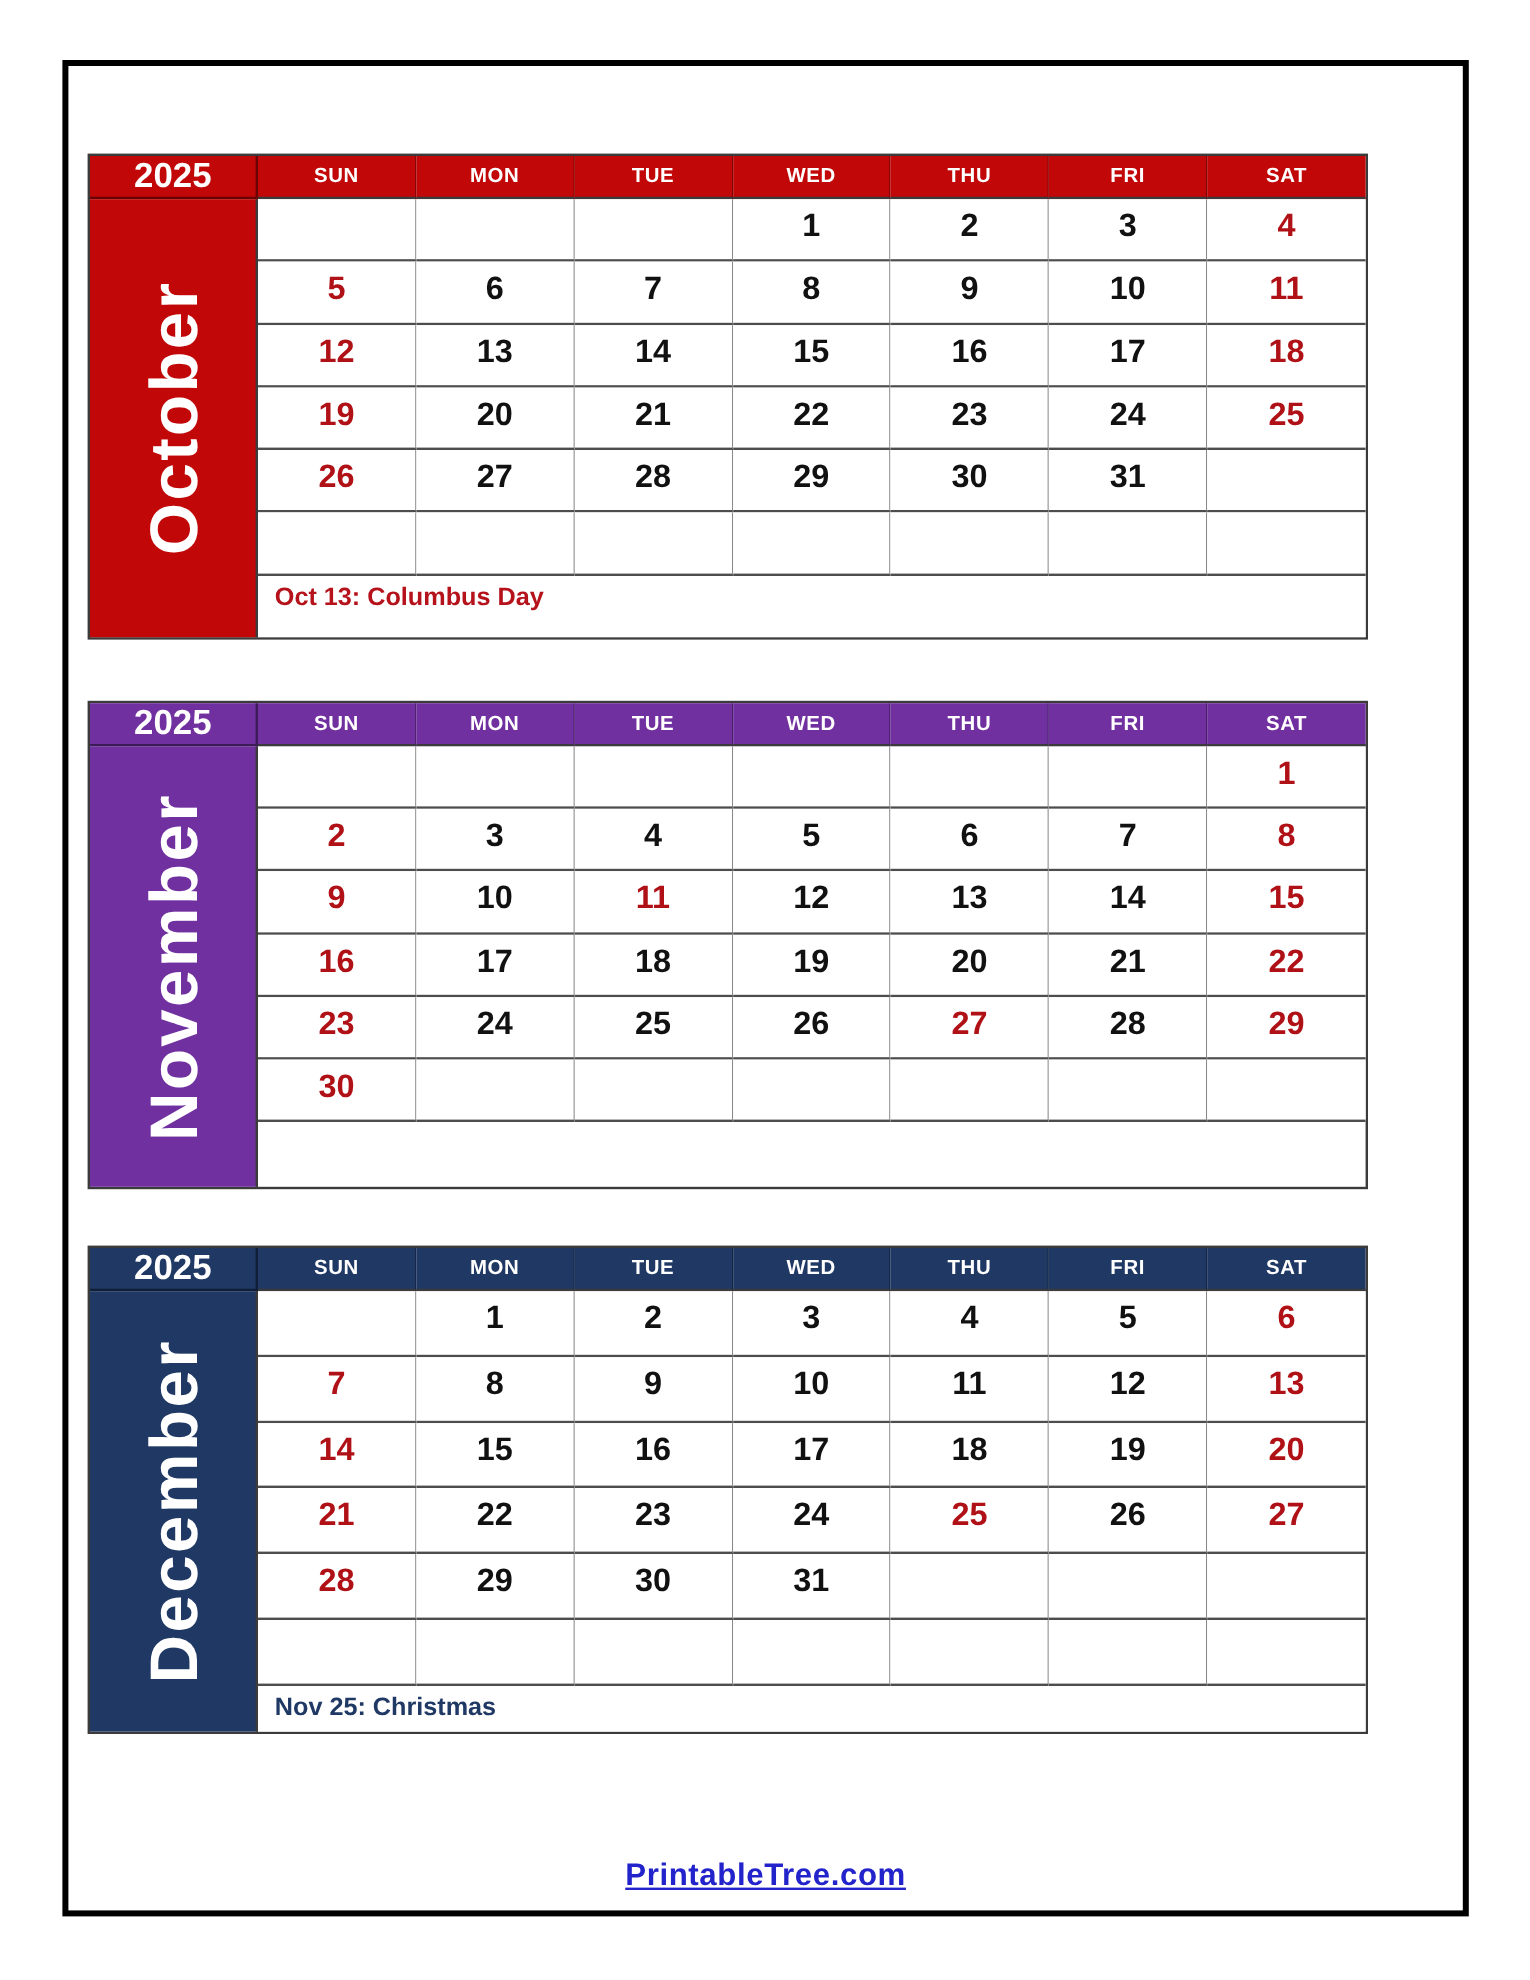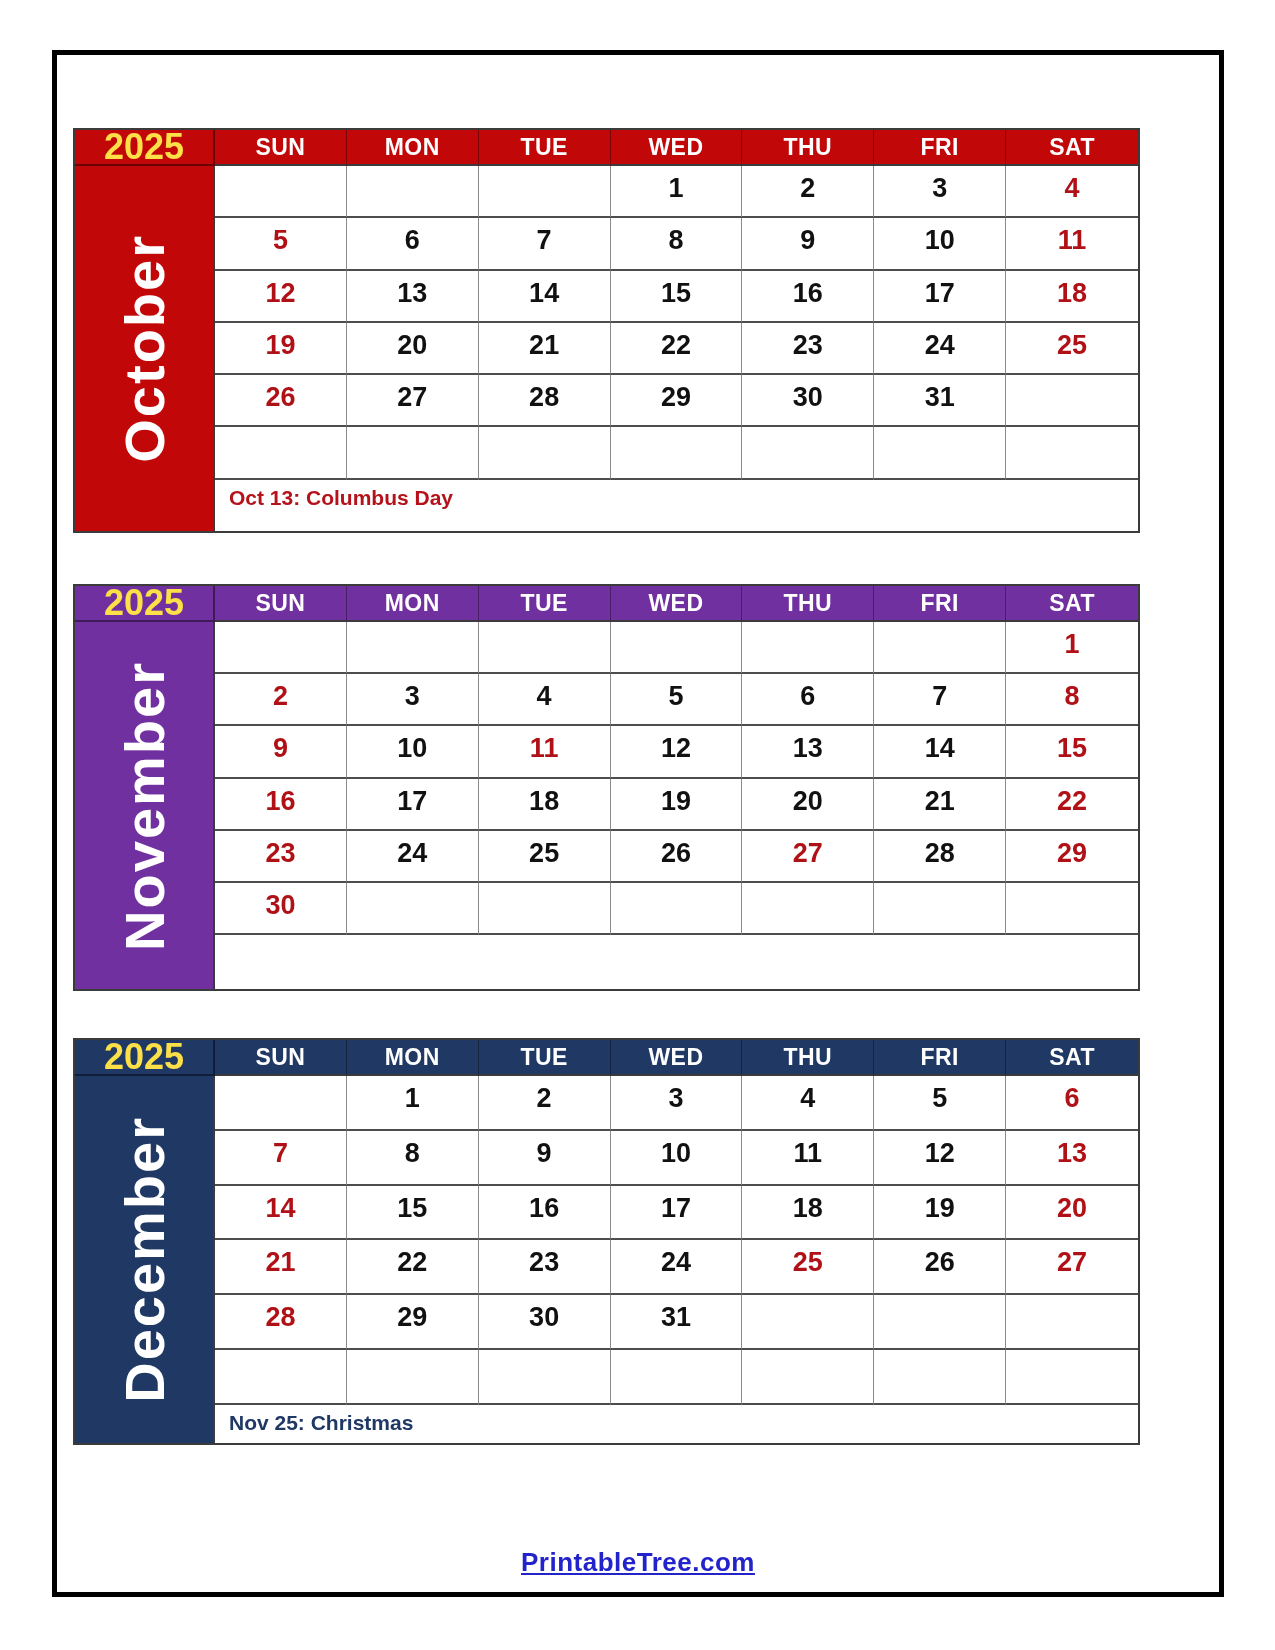--- a/index.html
+++ b/index.html
@@ -16,30 +16,30 @@
     display:grid;
     grid-template-columns:140px repeat(7, 1fr);
     grid-template-rows:36px repeat(6, var(--rowh)) var(--holh);
     border:2px solid #3b3b3b; background:#ffffff;
   }
   .m0 { top:73px;  --rowh:52.3px; --holh:51px; }
   .m1 { top:529px; --rowh:52.2px; --holh:54px; }
   .m2 { top:983px; --rowh:54.8px; --holh:38px; }
 
   .year-cell {
-    grid-row:1; grid-column:1; background:var(--theme); color:#fde047;
+    grid-row:1; grid-column:1; background:var(--theme); color:#ffffff;
     display:flex; align-items:center; justify-content:center;
-    font-size:36px; font-weight:bold;
+    font-size:29px; font-weight:bold;
     border-right:2px solid rgba(0,0,0,0.45);
     border-bottom:2px solid rgba(0,0,0,0.45);
   }
   .dow-cell {
     grid-row:1; background:var(--theme); color:#ffffff;
     display:flex; align-items:center; justify-content:center;
-    font-size:23px; font-weight:bold; letter-spacing:0.5px;
+    font-size:17px; font-weight:bold; letter-spacing:0.5px;
     border-right:1px solid rgba(0,0,0,0.35);
     border-bottom:2px solid #3b3b3b;
   }
   .dow-cell.last { border-right:none; }
 
   .band {
     grid-column:1; grid-row:2 / span 7; background:var(--theme);
     border-right:2px solid #3b3b3b;
     display:flex; align-items:center; justify-content:center; overflow:hidden;
   }

